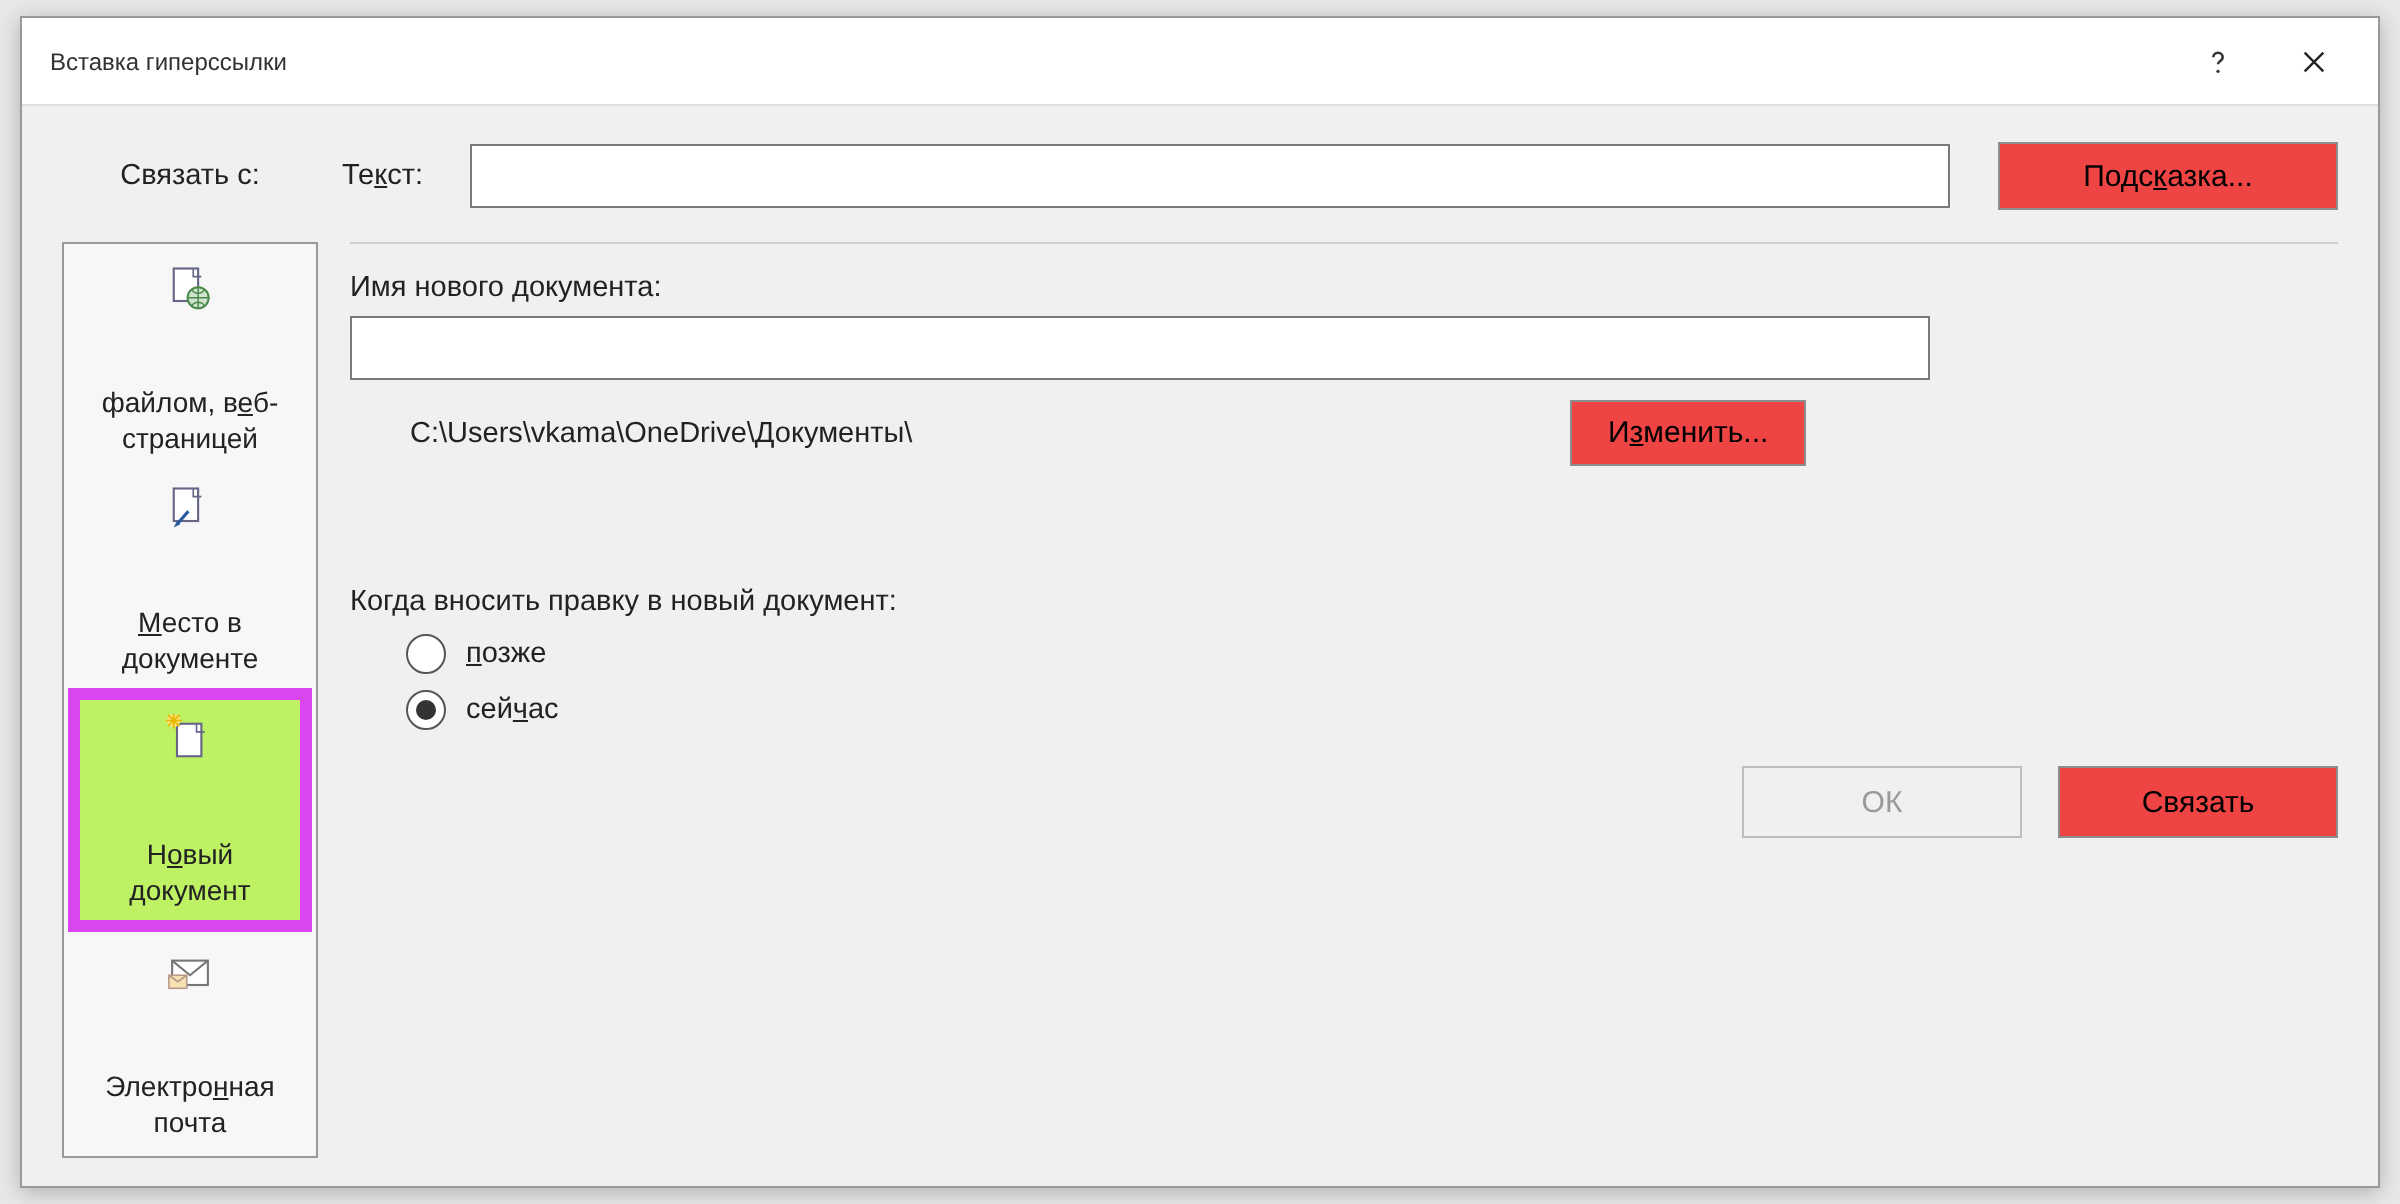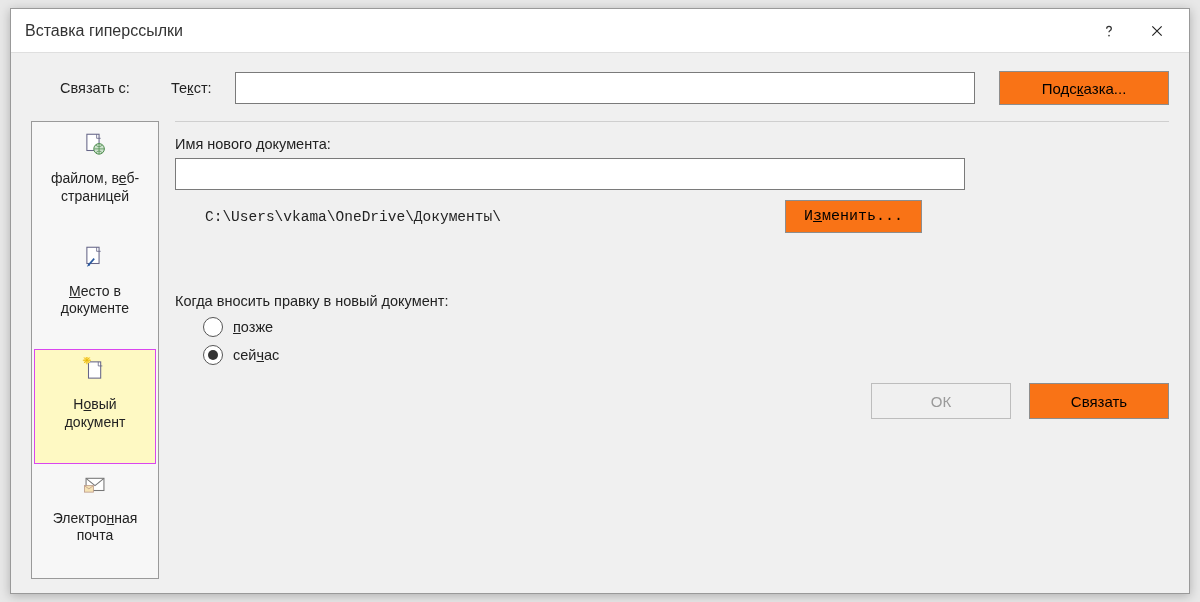--- a/index.html
+++ b/index.html
@@ -24,21 +24,21 @@
   .titlebar {
     height: 44px;
     display: flex;
     align-items: center;
     padding: 0 8px 0 14px;
     background: #fff;
     border-bottom: 1px solid #dfdfdf;
   }
   .titlebar .title {
     flex: 1;
-    font-size: 16px;
+    font-size: 12px;
     color: #333;
   }
   .titlebar .ctl {
     width: 48px;
     height: 44px;
     display: flex;
     align-items: center;
     justify-content: center;
     font-size: 18px;
     color: #333;
@@ -86,31 +86,31 @@
     background: #f7f7f7;
     display: flex;
     flex-direction: column;
     padding: 2px;
   }
   .sidebar-item {
     flex: 1;
     display: flex;
     flex-direction: column;
     align-items: center;
-    justify-content: flex-start;
-    gap: 12px;
+    justify-content: space-between;
+    gap: 1px;
     text-align: center;
     font-size: 14px;
     line-height: 1.25;
     padding: 6px 2px;
     cursor: default;
   }
   .sidebar-item.selected {
-    background: #fef9c3;
-    border: 1px solid #d946ef;
+    background: #bef264;
+    border: 6px solid #d946ef;
   }
   .sidebar-item .icon {
     width: 28px; height: 28px;
     display: flex; align-items: center; justify-content: center;
   }
   .sidebar-item .icon svg { width: 26px; height: 26px; }
   .u { text-decoration: underline; }
   .content {
     flex: 1;
     display: flex;
@@ -126,28 +126,27 @@
     background: #fff;
     padding: 2px 6px;
     font: inherit;
   }
   .path-label { margin-top: 10px; }
   .path-row {
     display: flex;
     align-items: center;
     margin-top: 10px;
     gap: 20px;
-    font-family: Liberation Mono, monospace;
   }
   .path-value {
     padding-left: 30px;
     flex: 0 0 590px;
   }
   .btn {
-    background: #f97316;
+    background: #ef4444;
     border: 1px solid #8d8d8d;
     font: inherit;
     font-size: 15px;
     padding: 7px 18px;
     cursor: default;
   }
   .btn:disabled {
     color: #9a9a9a;
     border-color: #bdbdbd;
     background: #f0f0f0;

